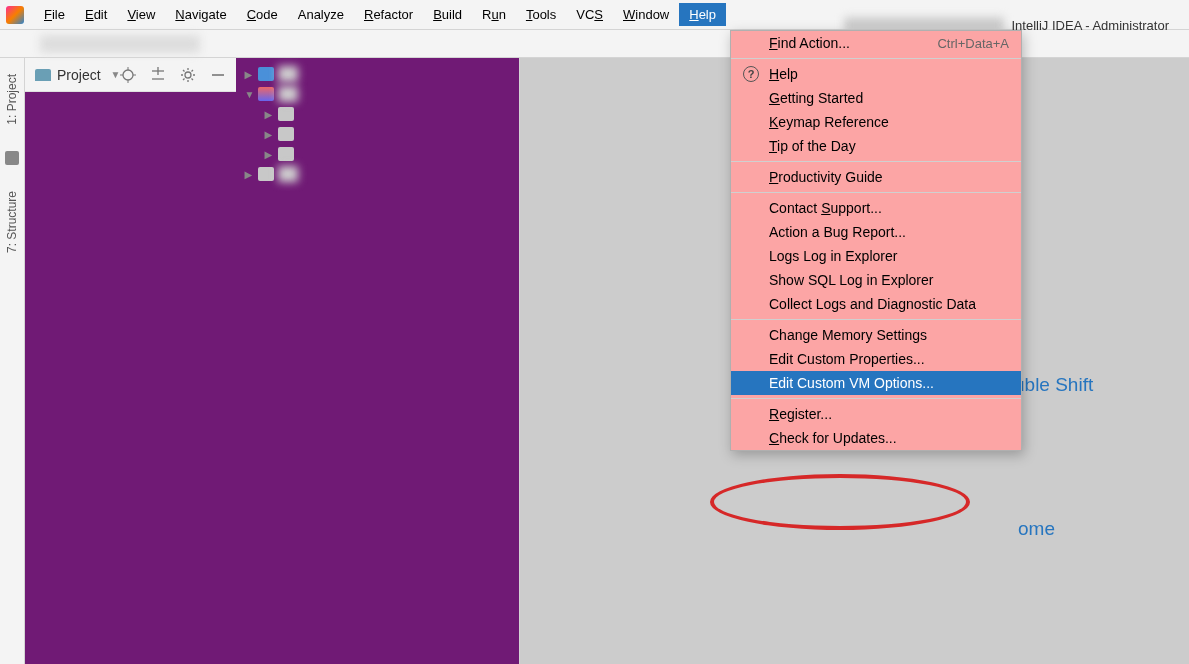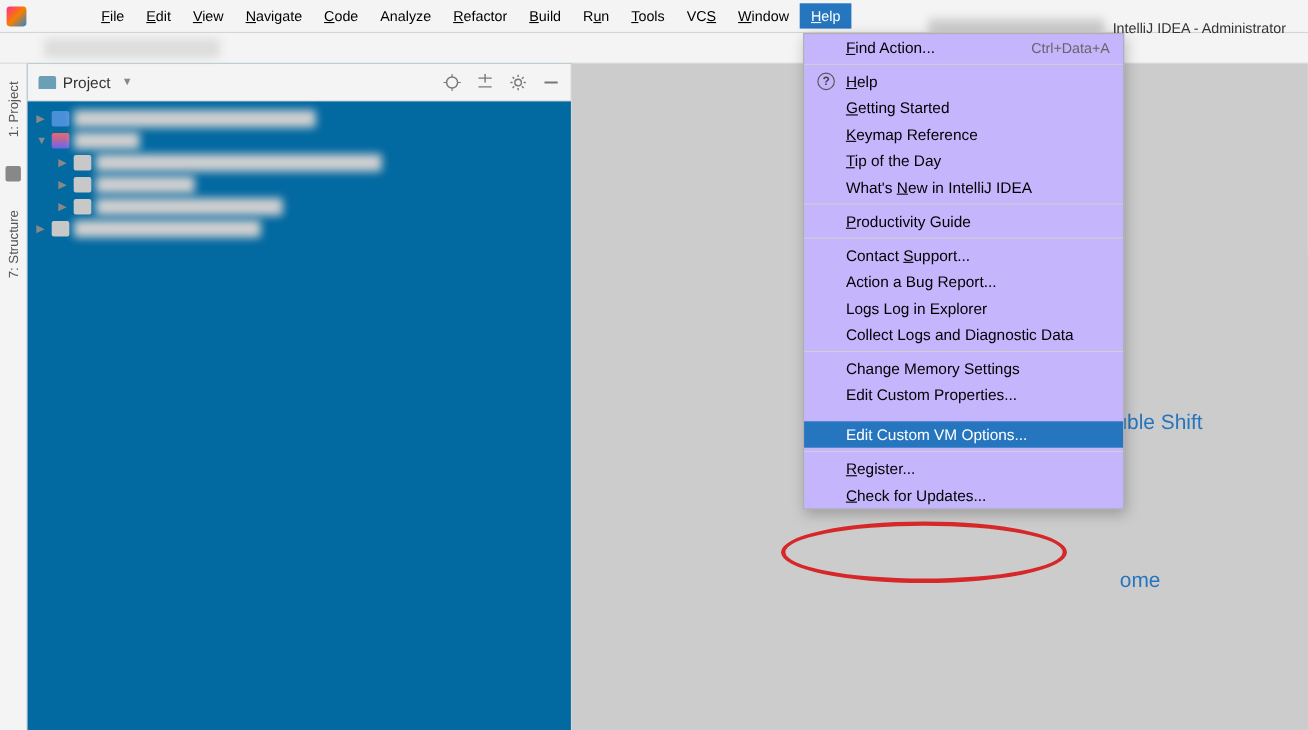--- a/index.html
+++ b/index.html
@@ -1,38 +1,38 @@
 <!DOCTYPE html>
 <html><head>
   <meta charset="utf-8">
   <style>
     * { margin: 0; padding: 0; box-sizing: border-box; }
     body { font-family: "Segoe UI", sans-serif; font-size: 13px; background: #f4f4f4; width: 1189px; height: 664px; overflow: hidden; position: relative; }
 
-    .titlebar { height: 30px; background: #f4f4f4; display: flex; align-items: center; padding-left: 6px; border-bottom: 1px solid #d4d4d4; gap: 48px; }
+    .titlebar { height: 30px; background: #f4f4f4; display: flex; align-items: center; padding-left: 6px; border-bottom: 1px solid #d4d4d4; }
     .app-icon { width: 18px; height: 18px; background: linear-gradient(135deg, #fe2d91, #f77f00, #2a84d2); border-radius: 3px; margin-right: 10px; }
 
     .menubar { display: flex; gap: 0; }
     .menu-item { padding: 4px 10px; cursor: default; color: #000; }
     .menu-item u { text-decoration: underline; }
     .menu-item.active { background: #2675bf; color: #fff; }
 
     .title-right { margin-left: auto; padding-right: 20px; color: #333; font-size: 13px; display: flex; align-items: center; gap: 4px; margin-top: 21px; }
     .title-blur { display: inline-block; width: 160px; height: 16px; background: #ccc; filter: blur(4px); border-radius: 2px; margin-right: 4px; }
 
     .nav-bar { height: 28px; background: #f4f4f4; border-bottom: 1px solid #d4d4d4; display: flex; align-items: center; padding-left: 40px; gap: 8px; }
     .nav-blur { width: 160px; height: 18px; background: #ddd; filter: blur(4px); border-radius: 3px; }
 
     .main-area { display: flex; height: calc(100% - 58px); }
 
     .left-sidebar { width: 25px; background: #f4f4f4; border-right: 1px solid #d4d4d4; display: flex; flex-direction: column; align-items: center; padding-top: 10px; gap: 20px; }
     .sidebar-tab { writing-mode: vertical-rl; transform: rotate(180deg); font-size: 12px; color: #555; padding: 6px 2px; cursor: default; display: flex; align-items: center; gap: 4px; }
     .sidebar-icon { width: 14px; height: 14px; background: #888; border-radius: 2px; writing-mode: horizontal-tb; transform: none; }
 
-    .project-panel { width: 495px; background: #0369a1; border-right: 1px solid #d4d4d4; display: flex; flex-direction: column; }
+    .project-panel { width: 495px; background: #701a75; border-right: 1px solid #d4d4d4; display: flex; }
     .panel-header { height: 34px; display: flex; align-items: center; padding: 0 10px; border-bottom: 1px solid #e0e0e0; background: #f4f4f4; }
     .panel-header-left { display: flex; align-items: center; gap: 6px; }
     .folder-icon { width: 16px; height: 12px; background: #6a9fb5; border-radius: 2px 2px 0 0; }
     .panel-title { font-size: 14px; color: #333; }
     .dropdown-arrow { font-size: 10px; color: #888; margin-left: 4px; }
     .panel-header-right { margin-left: auto; display: flex; gap: 14px; color: #888; font-size: 15px; }
     .toolbar-icon { width: 16px; height: 16px; display: flex; align-items: center; justify-content: center; cursor: default; }
 
     .tree { padding: 6px 0; }
     .tree-row { display: flex; align-items: center; padding: 2px 8px; gap: 4px; font-size: 13px; }
@@ -40,23 +40,23 @@
     .arrow.open::before { content: "▼"; }
     .arrow.closed::before { content: "▶"; }
     .node-icon { width: 16px; height: 14px; background: #c8c8c8; border-radius: 2px; }
     .node-icon.folder { background: #4a90d9; }
     .node-icon.lib { background: linear-gradient(#e66, #66e); }
     .blur-label { height: 16px; background: #d0d0d0; filter: blur(4px); border-radius: 2px; flex: 1; max-width: 220px; }
     .indent-1 { padding-left: 28px; }
 
     .editor-area { flex: 1; background: #ccc; position: relative; }
 
-    .help-menu { position: absolute; top: 30px; left: 730px; width: 292px; background: #c4b5fd; border: 1px solid #b0b0b0; box-shadow: 2px 4px 12px rgba(0,0,0,0.25); z-index: 10; }
+    .help-menu { position: absolute; top: 30px; left: 730px; width: 292px; background: #fca5a5; border: 1px solid #b0b0b0; box-shadow: 2px 4px 12px rgba(0,0,0,0.25); z-index: 10; }
     .help-item { display: flex; align-items: center; padding: 4px 12px 4px 38px; font-size: 14px; color: #000; position: relative; cursor: default; }
-    .help-item.highlighted { background: #2675bf; color: #fff; margin-top: 12px; }
+    .help-item.highlighted { background: #2675bf; color: #fff; }
     .help-shortcut { margin-left: auto; color: #666; font-size: 13px; }
     .help-icon { position: absolute; left: 12px; width: 16px; height: 16px; display: flex; align-items: center; justify-content: center; color: #444; font-weight: bold; border: 1.5px solid #555; border-radius: 50%; font-size: 11px; }
     .help-sep { height: 1px; background: #d0d0d0; margin: 3px 0; }
     .submenu-arrow { margin-left: auto; color: #444; font-size: 11px; }
 
     .bg-link { position: absolute; color: #2675bf; font-size: 19px; }
 
     .annotation { position: absolute; top: 474px; left: 710px; width: 260px; height: 56px; border: 4px solid #d62828; border-radius: 50% / 50%; z-index: 20; pointer-events: none; }
   </style>
 </head>
@@ -190,36 +190,36 @@
     </div>
     <div class="help-item">
       <span><u>G</u>etting Started</span>
     </div>
     <div class="help-item">
       <span><u>K</u>eymap Reference</span>
     </div>
     <div class="help-item">
       <span><u>T</u>ip of the Day</span>
     </div>
-    <div class="help-item">
-      <span>What's <u>N</u>ew in IntelliJ IDEA</span>
-    </div>
     <div class="help-sep"></div>
     <div class="help-item">
       <span><u>P</u>roductivity Guide</span>
     </div>
     <div class="help-sep"></div>
     <div class="help-item">
       <span>Contact <u>S</u>upport...</span>
     </div>
     <div class="help-item">
       <span>Action a Bug Report...</span>
     </div>
     <div class="help-item">
       <span>Logs Log in Explorer</span>
+    </div>
+    <div class="help-item">
+      <span>Show SQL Log in Explorer</span>
     </div>
     <div class="help-item">
       <span>Collect Logs and Diagnostic Data</span>
     </div>
     <div class="help-sep"></div>
     <div class="help-item">
       <span>Change Memory Settings</span>
     </div>
     <div class="help-item">
       <span>Edit Custom Properties...</span>

